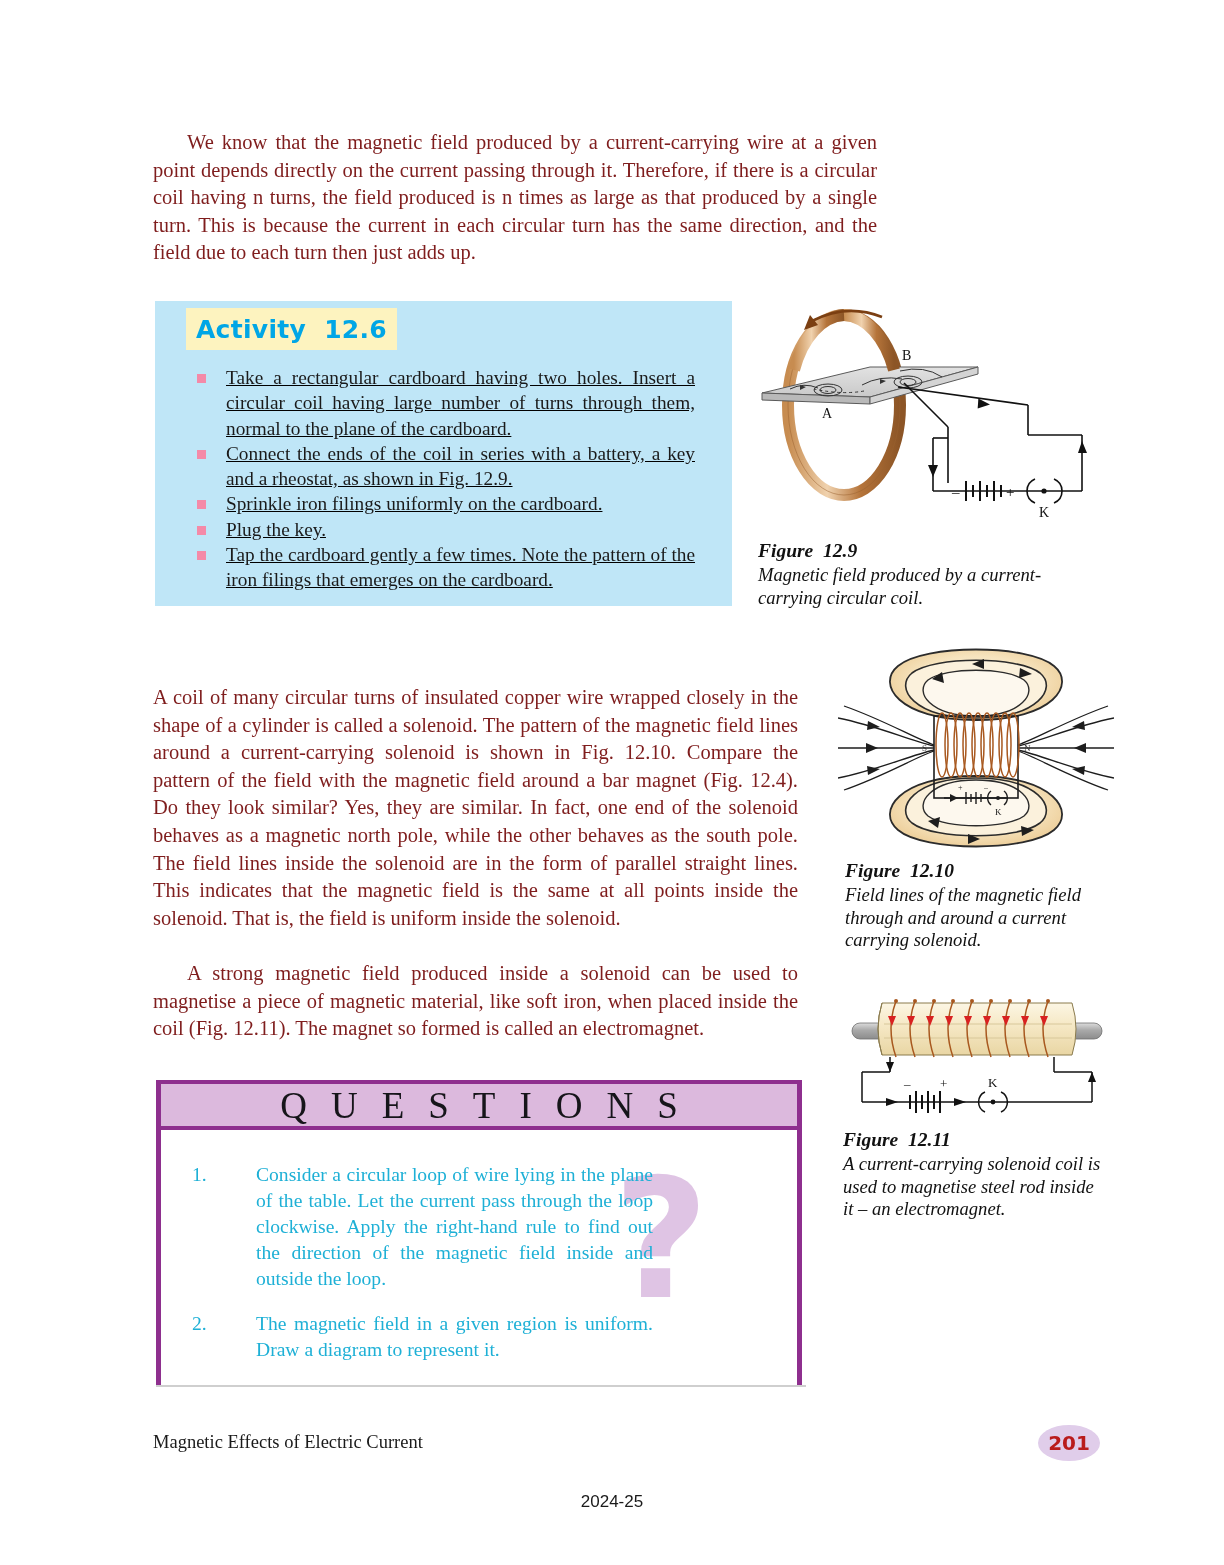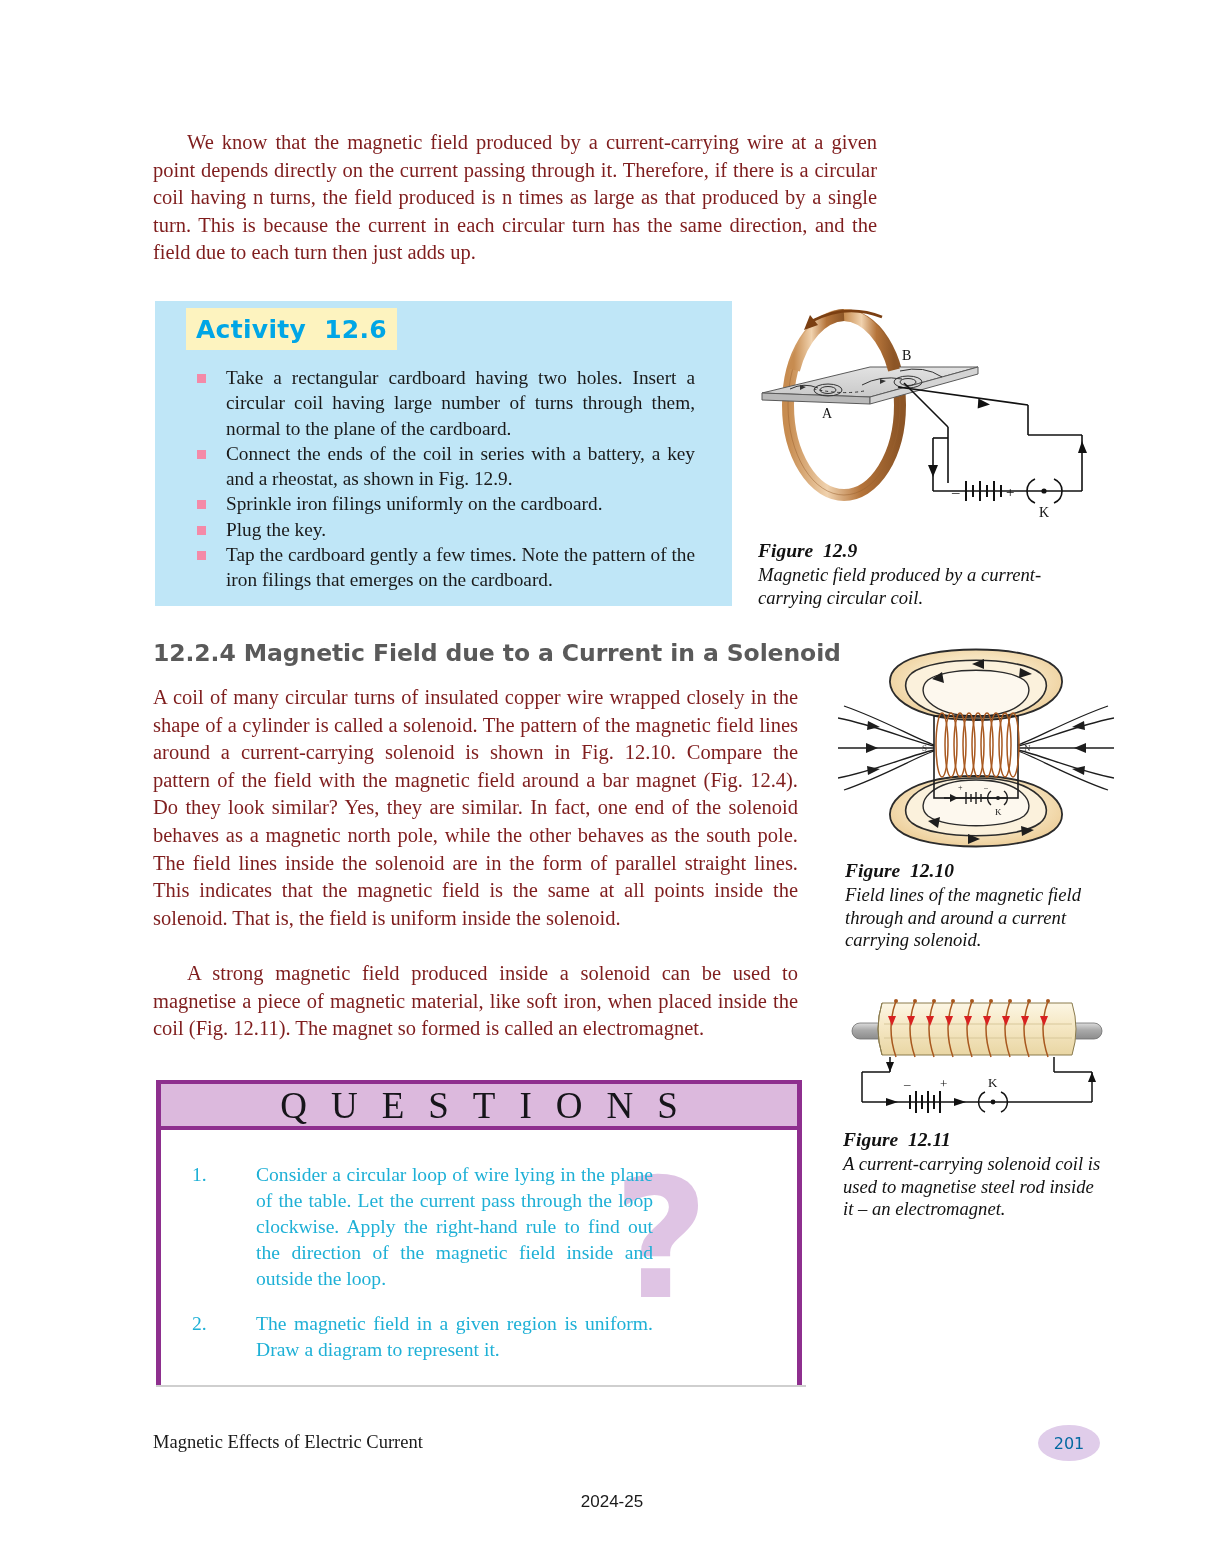--- a/index.html
+++ b/index.html
@@ -73,20 +73,21 @@
     white-space: pre;
   }
   #activity-list {
     position: absolute;
     left: 40px;
     top: 64px;
     width: 500px;
     margin: 0;
     padding: 0;
     list-style: none;
+    text-decoration: underline;
   }
   #activity-list li {
     position: relative;
     padding-left: 31px;
     font-family: "Liberation Serif", serif;
     font-size: 19.3px;
     line-height: 25.3px;
     color: #1a1a1a;
     text-align: justify;
     margin-bottom: 0px;
@@ -285,23 +286,23 @@
     left: 1038px;
     top: 1425px;
     width: 62px;
     height: 36px;
     border-radius: 50%;
     background: #e0cdea;
     display: flex;
     align-items: center;
     justify-content: center;
     font-family: "DejaVu Sans", sans-serif;
-    font-weight: normal;
-    font-size: 16px;
-    color: #0369a1;
+    font-weight: bold;
+    font-size: 20px;
+    color: #b91c1c;
   }
   #footer-year {
     position: absolute;
     left: 0;
     top: 1492px;
     width: 1224px;
     text-align: center;
     font-family: "Liberation Sans", sans-serif;
     font-size: 17px;
     color: #1a1a1a;
@@ -426,21 +427,20 @@
       </g>
       <circle cx="292" cy="186" r="2.6" fill="#111"></circle>
       <text x="287" y="212" font-family="Liberation Serif, serif" font-size="14" fill="#111">K</text>
     </svg>
   </div>
   <div id="fig129-cap">
     <div class="fig-label">Figure  12.9</div>
     <div class="fig-cap">Magnetic field produced by a current-carrying circular coil.</div>
   </div>
 
-  <div id="sec-head">12.2.4 Magnetic Field due to a Current in a Solenoid</div>
 
   <div id="para-1" class="body-text">A coil of many circular turns of insulated copper wire wrapped closely in the shape of a cylinder is called a solenoid. The pattern of the magnetic field lines around a current-carrying solenoid is shown in Fig. 12.10. Compare the pattern of the field with the magnetic field around a bar magnet (Fig. 12.4). Do they look similar? Yes, they are similar. In fact, one end of the solenoid behaves as a magnetic north pole, while the other behaves as the south pole. The field lines inside the solenoid are in the form of parallel straight lines. This indicates that the magnetic field is the same at all points inside the solenoid. That is, the field is uniform inside the solenoid.</div>
   <div id="para-2" class="body-text indent">A strong magnetic field produced inside a solenoid can be used to magnetise a piece of magnetic material, like soft iron, when placed inside the coil (Fig. 12.11). The magnet so formed is called an electromagnet.</div>
 
   <div id="fig1210">
     <svg viewBox="0 0 276 205" width="276" height="205">
       <defs>
         <radialGradient id="lobeGrad" cx="0.5" cy="0.45" r="0.65">
           <stop offset="0%" stop-color="#fdf6e6"></stop>
           <stop offset="55%" stop-color="#f6e3bd"></stop>

